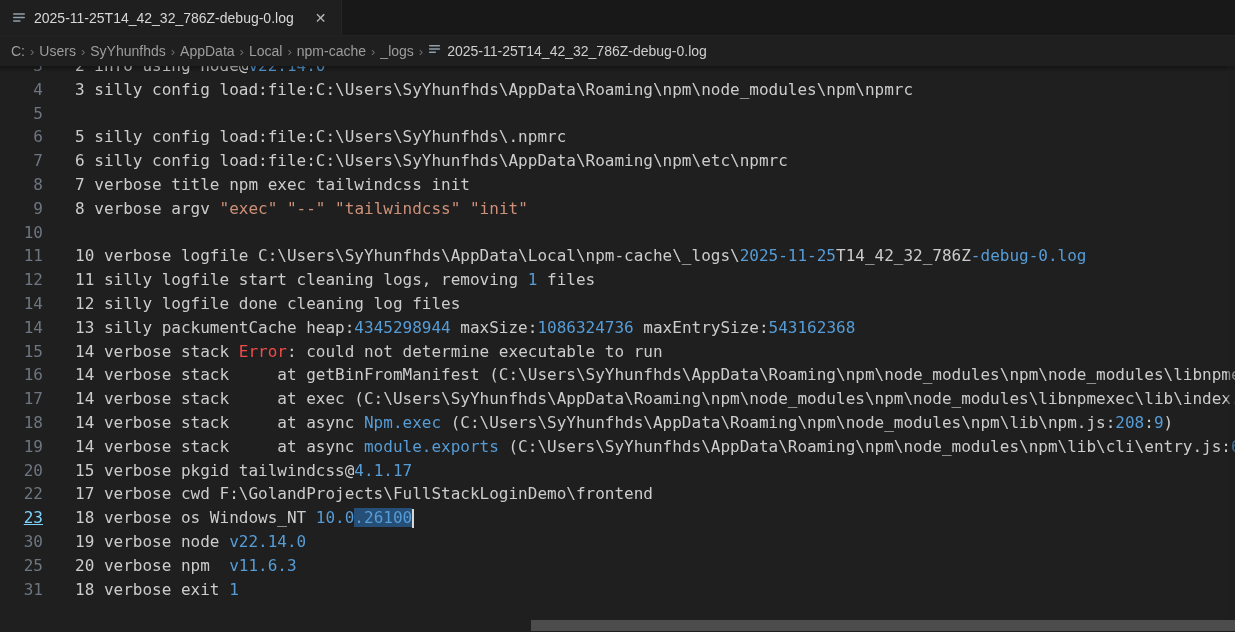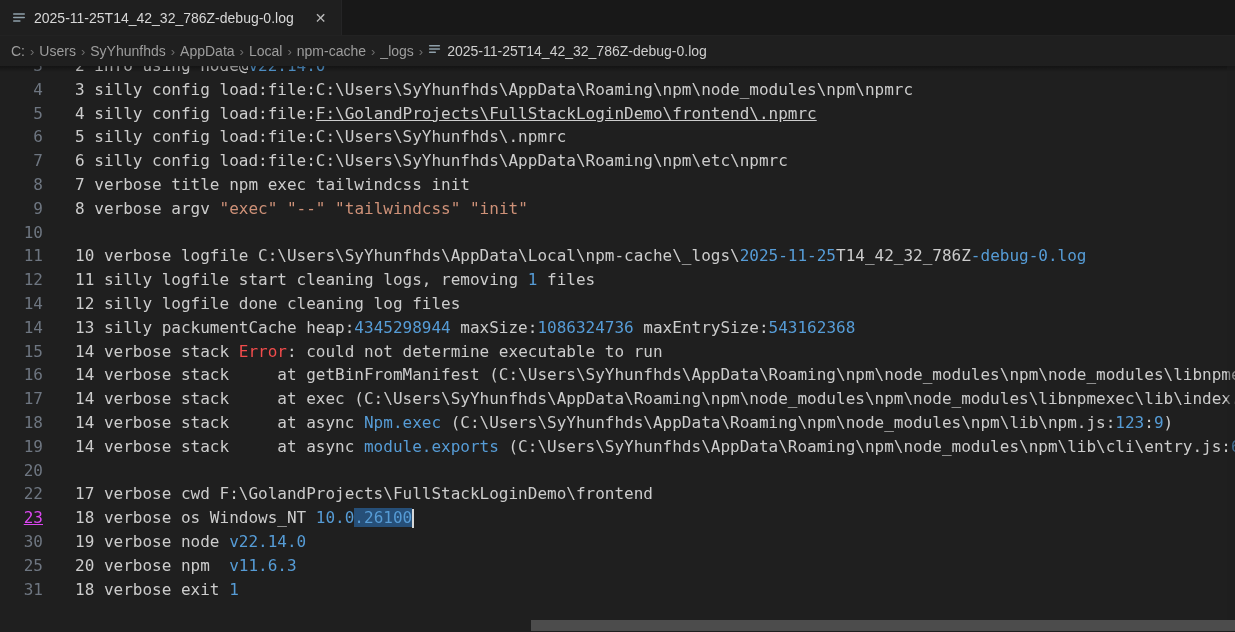--- a/index.html
+++ b/index.html
@@ -83,21 +83,21 @@
     font-size:16px;
     white-space:pre;
   }
   .gutter {
     flex:none;
     width:43px;
     text-align:right;
     color:var(--line-number,#6e7681);
     user-select:none;
   }
-  .gutter.active { color:#d946ef;text-decoration:underline; }
+  .gutter.active { color:#7dd3fc;text-decoration:underline; }
   .code { padding-left:32px; white-space:pre; }
 
   .seg-d { color:var(--text,#cccccc); }
   .seg-b { color:var(--blue,#569cd6); }
   .seg-o { color:var(--string,#ce9178); }
   .seg-r { color:var(--error,#f14c4c); }
   .seg-u { color:var(--text,#cccccc); text-decoration:underline; }
   .seg-s { color:var(--blue,#569cd6); background:var(--selection,#264f78);margin-top:15px; }
 
   .caret {
@@ -171,36 +171,36 @@
       </svg>
     </span>
     <span class="bc-file-name">2025-11-25T14_42_32_786Z-debug-0.log</span>
   </span>
 </div>
 
 <div class="editor">
   <div class="lines">
       <div class="line"><span class="gutter">3</span><span class="code"><span class="seg-d">2 info using node@</span><span class="seg-b">v22.14.0</span></span></div>
       <div class="line"><span class="gutter">4</span><span class="code"><span class="seg-d">3 silly config load:file:C:\Users\SyYhunfhds\AppData\Roaming\npm\node_modules\npm\npmrc</span></span></div>
-      <div class="line"><span class="gutter">5</span><span class="code"><span class="seg-d">4 silly config load:file:</span><span class="seg-u">F:\GolandProjects\FullStackLoginDemo\frontend\.npmrc</span></span></div>
+      <div class="line"><span class="gutter">5</span></div>
       <div class="line"><span class="gutter">6</span><span class="code"><span class="seg-d">5 silly config load:file:C:\Users\SyYhunfhds\.npmrc</span></span></div>
       <div class="line"><span class="gutter">7</span><span class="code"><span class="seg-d">6 silly config load:file:C:\Users\SyYhunfhds\AppData\Roaming\npm\etc\npmrc</span></span></div>
       <div class="line"><span class="gutter">8</span><span class="code"><span class="seg-d">7 verbose title npm exec tailwindcss init</span></span></div>
       <div class="line"><span class="gutter">9</span><span class="code"><span class="seg-d">8 verbose argv </span><span class="seg-o">"exec"</span><span class="seg-d"> </span><span class="seg-o">"--"</span><span class="seg-d"> </span><span class="seg-o">"tailwindcss"</span><span class="seg-d"> </span><span class="seg-o">"init"</span></span></div>
       <div class="line"><span class="gutter">10</span></div>
       <div class="line"><span class="gutter">11</span><span class="code"><span class="seg-d">10 verbose logfile C:\Users\SyYhunfhds\AppData\Local\npm-cache\_logs\</span><span class="seg-b">2025-11-25</span><span class="seg-d">T14_42_32_786Z</span><span class="seg-b">-debug-0.log</span></span></div>
       <div class="line"><span class="gutter">12</span><span class="code"><span class="seg-d">11 silly logfile start cleaning logs, removing </span><span class="seg-b">1</span><span class="seg-d"> files</span></span></div>
       <div class="line"><span class="gutter">14</span><span class="code"><span class="seg-d">12 silly logfile done cleaning log files</span></span></div>
       <div class="line"><span class="gutter">14</span><span class="code"><span class="seg-d">13 silly packumentCache heap:</span><span class="seg-b">4345298944</span><span class="seg-d"> maxSize:</span><span class="seg-b">1086324736</span><span class="seg-d"> maxEntrySize:</span><span class="seg-b">543162368</span></span></div>
       <div class="line"><span class="gutter">15</span><span class="code"><span class="seg-d">14 verbose stack </span><span class="seg-r">Error</span><span class="seg-d">: could not determine executable to run</span></span></div>
       <div class="line"><span class="gutter">16</span><span class="code"><span class="seg-d">14 verbose stack     at getBinFromManifest (C:\Users\SyYhunfhds\AppData\Roaming\npm\node_modules\npm\node_modules\libnpme</span></span></div>
       <div class="line"><span class="gutter">17</span><span class="code"><span class="seg-d">14 verbose stack     at exec (C:\Users\SyYhunfhds\AppData\Roaming\npm\node_modules\npm\node_modules\libnpmexec\lib\index.</span></span></div>
-      <div class="line"><span class="gutter">18</span><span class="code"><span class="seg-d">14 verbose stack     at async </span><span class="seg-b">Npm.exec</span><span class="seg-d"> (C:\Users\SyYhunfhds\AppData\Roaming\npm\node_modules\npm\lib\npm.js:</span><span class="seg-b">123</span><span class="seg-d">:</span><span class="seg-b">9</span><span class="seg-d">)</span></span></div>
+      <div class="line"><span class="gutter">18</span><span class="code"><span class="seg-d">14 verbose stack     at async </span><span class="seg-b">Npm.exec</span><span class="seg-d"> (C:\Users\SyYhunfhds\AppData\Roaming\npm\node_modules\npm\lib\npm.js:</span><span class="seg-b">208</span><span class="seg-d">:</span><span class="seg-b">9</span><span class="seg-d">)</span></span></div>
       <div class="line"><span class="gutter">19</span><span class="code"><span class="seg-d">14 verbose stack     at async </span><span class="seg-b">module.exports</span><span class="seg-d"> (C:\Users\SyYhunfhds\AppData\Roaming\npm\node_modules\npm\lib\cli\entry.js:</span><span class="seg-b">6</span></span></div>
-      <div class="line"><span class="gutter">20</span></div>
+      <div class="line"><span class="gutter">20</span><span class="code"><span class="seg-d">15 verbose pkgid tailwindcss@</span><span class="seg-b">4.1.17</span></span></div>
       <div class="line"><span class="gutter">22</span><span class="code"><span class="seg-d">17 verbose cwd F:\GolandProjects\FullStackLoginDemo\frontend</span></span></div>
       <div class="line"><span class="gutter active">23</span><span class="code"><span class="seg-d">18 verbose os Windows_NT </span><span class="seg-b">10.0</span><span class="seg-s">.26100</span><span class="caret"></span></span></div>
       <div class="line"><span class="gutter">30</span><span class="code"><span class="seg-d">19 verbose node </span><span class="seg-b">v22.14.0</span></span></div>
       <div class="line"><span class="gutter">25</span><span class="code"><span class="seg-d">20 verbose npm  </span><span class="seg-b">v11.6.3</span></span></div>
       <div class="line"><span class="gutter">31</span><span class="code"><span class="seg-d">18 verbose exit </span><span class="seg-b">1</span></span></div>
     </div>
   <div class="vscroll-track"></div>
   <div class="hscroll"></div>
 </div>
 

